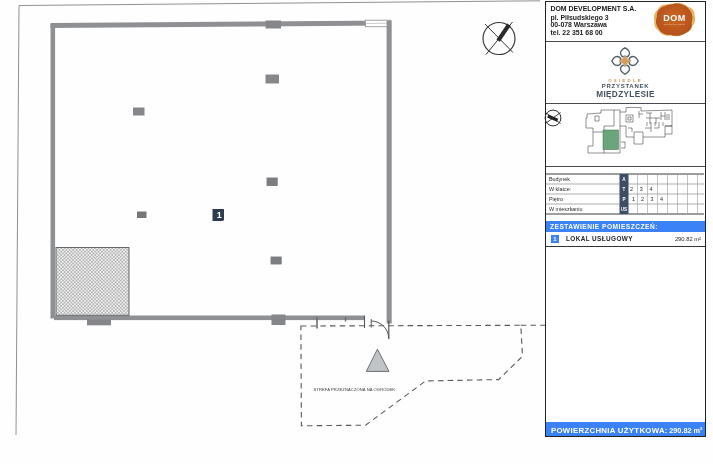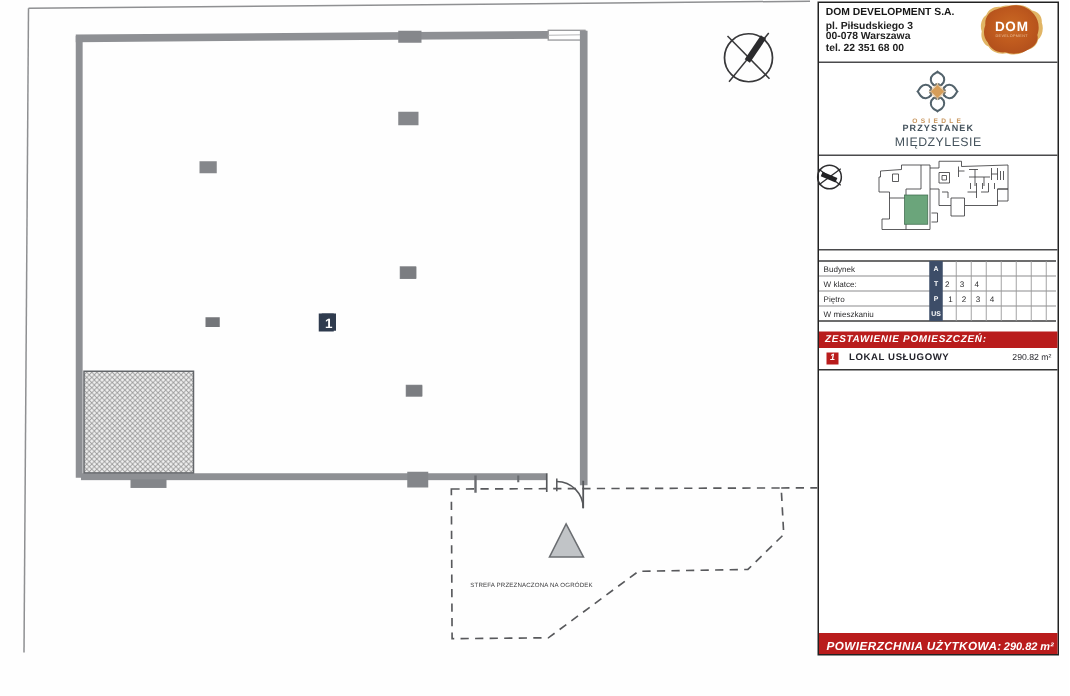--- a/index.html
+++ b/index.html
@@ -4,21 +4,21 @@
 <style>
   html,body{margin:0;padding:0;background:#ffffff;}
   #page{position:relative;width:713px;height:464px;background:#fefefe;overflow:hidden;
         font-family:"Liberation Sans", sans-serif;}
   .abs{position:absolute;}
   #watermark{position:absolute;left:55px;top:169px;z-index:10;
     font:bold 99px/1 "Liberation Sans", sans-serif;letter-spacing:1.8px;word-spacing:3px;
     color:rgba(148,149,152,0.66);white-space:nowrap;}
   #sidebar{position:absolute;left:545px;top:1px;width:161px;height:436px;
     border:1.6px solid #222;background:#fff;z-index:2;box-sizing:border-box;}
-  .nv{background:#b91c1c;color:#fff;font-style:italic;}
+  .nv{background:#3b82f6;color:#fff;}
 </style>
 </head>
 <body>
 <div id="page">
 
 <svg class="abs" style="left:0;top:0;z-index:1" width="713" height="464" viewBox="0 0 713 464">
 
   <line x1="19" y1="5.5" x2="540" y2="0.8" stroke="#8f9092" stroke-width="1"></line>
 
   <line x1="19" y1="5.5" x2="16" y2="435" stroke="#8f9092" stroke-width="1"></line>
@@ -133,21 +133,21 @@
         <use href="#armN" transform="rotate(270 15 15)"></use>
       </g>
       <rect x="10.7" y="10.7" width="8.6" height="8.6" transform="rotate(45 15 15)" fill="#dcae72" opacity="0.45"></rect>
       <rect x="11.9" y="11.9" width="6.2" height="6.2" transform="rotate(45 15 15)" fill="#d49a52" opacity="0.95"></rect>
     </svg>
 
     <div class="abs" style="left:0;top:37px;width:100%;text-align:center;font-size:4.4px;font-weight:bold;color:#c8955c;letter-spacing:2.2px;">OSIEDLE</div>
 
     <div class="abs" style="left:0;top:42.5px;width:100%;text-align:center;font-size:6px;font-weight:bold;color:#44525c;letter-spacing:0.75px;">PRZYSTANEK</div>
 
-    <div class="abs" style="left:0;top:49.5px;width:100%;text-align:center;font-size:8.2px;font-weight:normal;color:#44525c;letter-spacing:0.35px;">MIĘDZYLESIE</div>
+    <div class="abs" style="left:0;top:49.5px;width:100%;text-align:center;font-size:8.2px;font-weight:bold;color:#44525c;letter-spacing:0.35px;">MIĘDZYLESIE</div>
   </div>
 
   <div class="abs" style="left:0;top:100.9px;width:100%;height:63.2px;border-bottom:1.4px solid #4a4a4c;">
 
     <svg class="abs" style="left:-3px;top:4.7px;" width="20" height="20" viewBox="0 0 20 20">
       <circle cx="10" cy="10" r="7.9" fill="none" stroke="#2d2d2f" stroke-width="1"></circle>
       <line x1="2.5" y1="15.5" x2="17.5" y2="4.5" stroke="#2d2d2f" stroke-width="0.9"></line>
       <line x1="2.5" y1="4.5" x2="17.5" y2="15.5" stroke="#2d2d2f" stroke-width="0.9"></line>
       <line x1="4.8" y1="8" x2="14.6" y2="12.2" stroke="#222224" stroke-width="3.2"></line>
     </svg>

